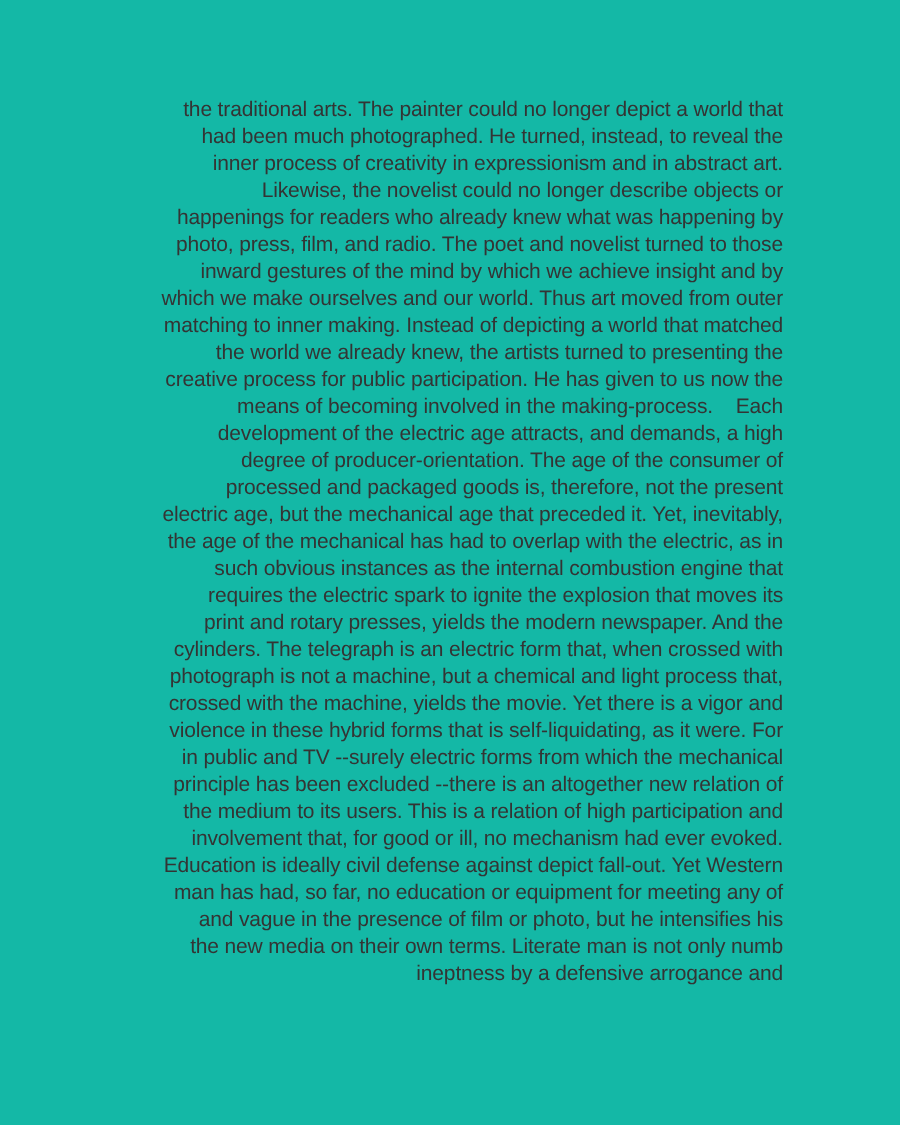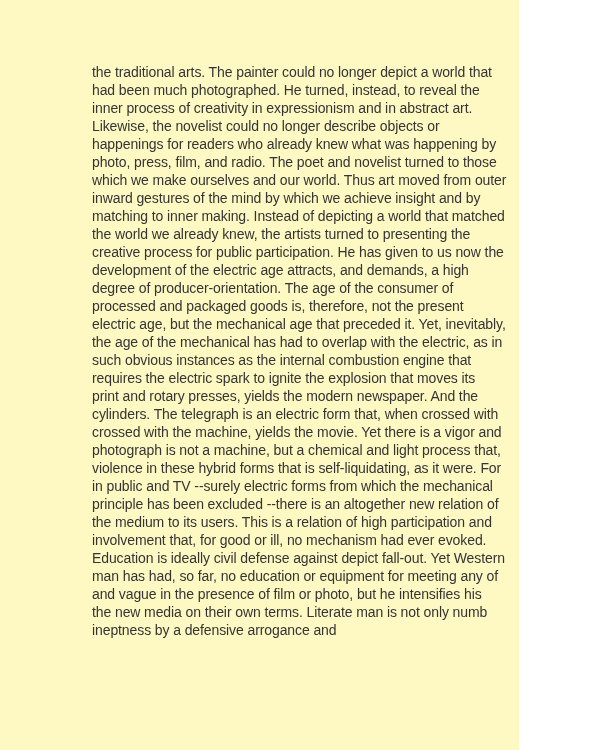--- a/index.html
+++ b/index.html
@@ -2,24 +2,25 @@
 <html><head>
 <meta charset="utf-8">
 <style>
   html, body {
     margin: 0;
     padding: 0;
     background: #ffffff;
   }
   .page {
     position: relative;
-    width: 519px;
+    width: 600px;
     height: 750px;
-    background: #fef9c3;
+    background: #14b8a6;
     overflow: hidden;
+    text-align: right;
   }
   .text-block {
     position: absolute;
     left: 92px;
     top: 63px;
     width: 430px;
   }
   .text-line {
     font-family: "Liberation Sans", "DejaVu Sans", sans-serif;
     font-size: 14px;
@@ -33,36 +34,37 @@
 <body>
 
 <div class="page">
   <div class="text-block">
       <div class="text-line">the traditional arts. The painter could no longer depict a world that</div>
       <div class="text-line">had been much photographed. He turned, instead, to reveal the</div>
       <div class="text-line">inner process of creativity in expressionism and in abstract art.</div>
       <div class="text-line">Likewise, the novelist could no longer describe objects or</div>
       <div class="text-line">happenings for readers who already knew what was happening by</div>
       <div class="text-line">photo, press, film, and radio. The poet and novelist turned to those</div>
+      <div class="text-line">inward gestures of the mind by which we achieve insight and by</div>
       <div class="text-line">which we make ourselves and our world. Thus art moved from outer</div>
-      <div class="text-line">inward gestures of the mind by which we achieve insight and by</div>
       <div class="text-line">matching to inner making. Instead of depicting a world that matched</div>
       <div class="text-line">the world we already knew, the artists turned to presenting the</div>
       <div class="text-line">creative process for public participation. He has given to us now the</div>
+      <div class="text-line">means of becoming involved in the making-process.    Each</div>
       <div class="text-line">development of the electric age attracts, and demands, a high</div>
       <div class="text-line">degree of producer-orientation. The age of the consumer of</div>
       <div class="text-line">processed and packaged goods is, therefore, not the present</div>
       <div class="text-line">electric age, but the mechanical age that preceded it. Yet, inevitably,</div>
       <div class="text-line">the age of the mechanical has had to overlap with the electric, as in</div>
       <div class="text-line">such obvious instances as the internal combustion engine that</div>
       <div class="text-line">requires the electric spark to ignite the explosion that moves its</div>
       <div class="text-line">print and rotary presses, yields the modern newspaper. And the</div>
       <div class="text-line">cylinders. The telegraph is an electric form that, when crossed with</div>
+      <div class="text-line">photograph is not a machine, but a chemical and light process that,</div>
       <div class="text-line">crossed with the machine, yields the movie. Yet there is a vigor and</div>
-      <div class="text-line">photograph is not a machine, but a chemical and light process that,</div>
       <div class="text-line">violence in these hybrid forms that is self-liquidating, as it were. For</div>
       <div class="text-line">in public and TV --surely electric forms from which the mechanical</div>
       <div class="text-line">principle has been excluded --there is an altogether new relation of</div>
       <div class="text-line">the medium to its users. This is a relation of high participation and</div>
       <div class="text-line">involvement that, for good or ill, no mechanism had ever evoked.</div>
       <div class="text-line">Education is ideally civil defense against depict fall-out. Yet Western</div>
       <div class="text-line">man has had, so far, no education or equipment for meeting any of</div>
       <div class="text-line">and vague in the presence of film or photo, but he intensifies his</div>
       <div class="text-line">the new media on their own terms. Literate man is not only numb</div>
       <div class="text-line">ineptness by a defensive arrogance and</div>

